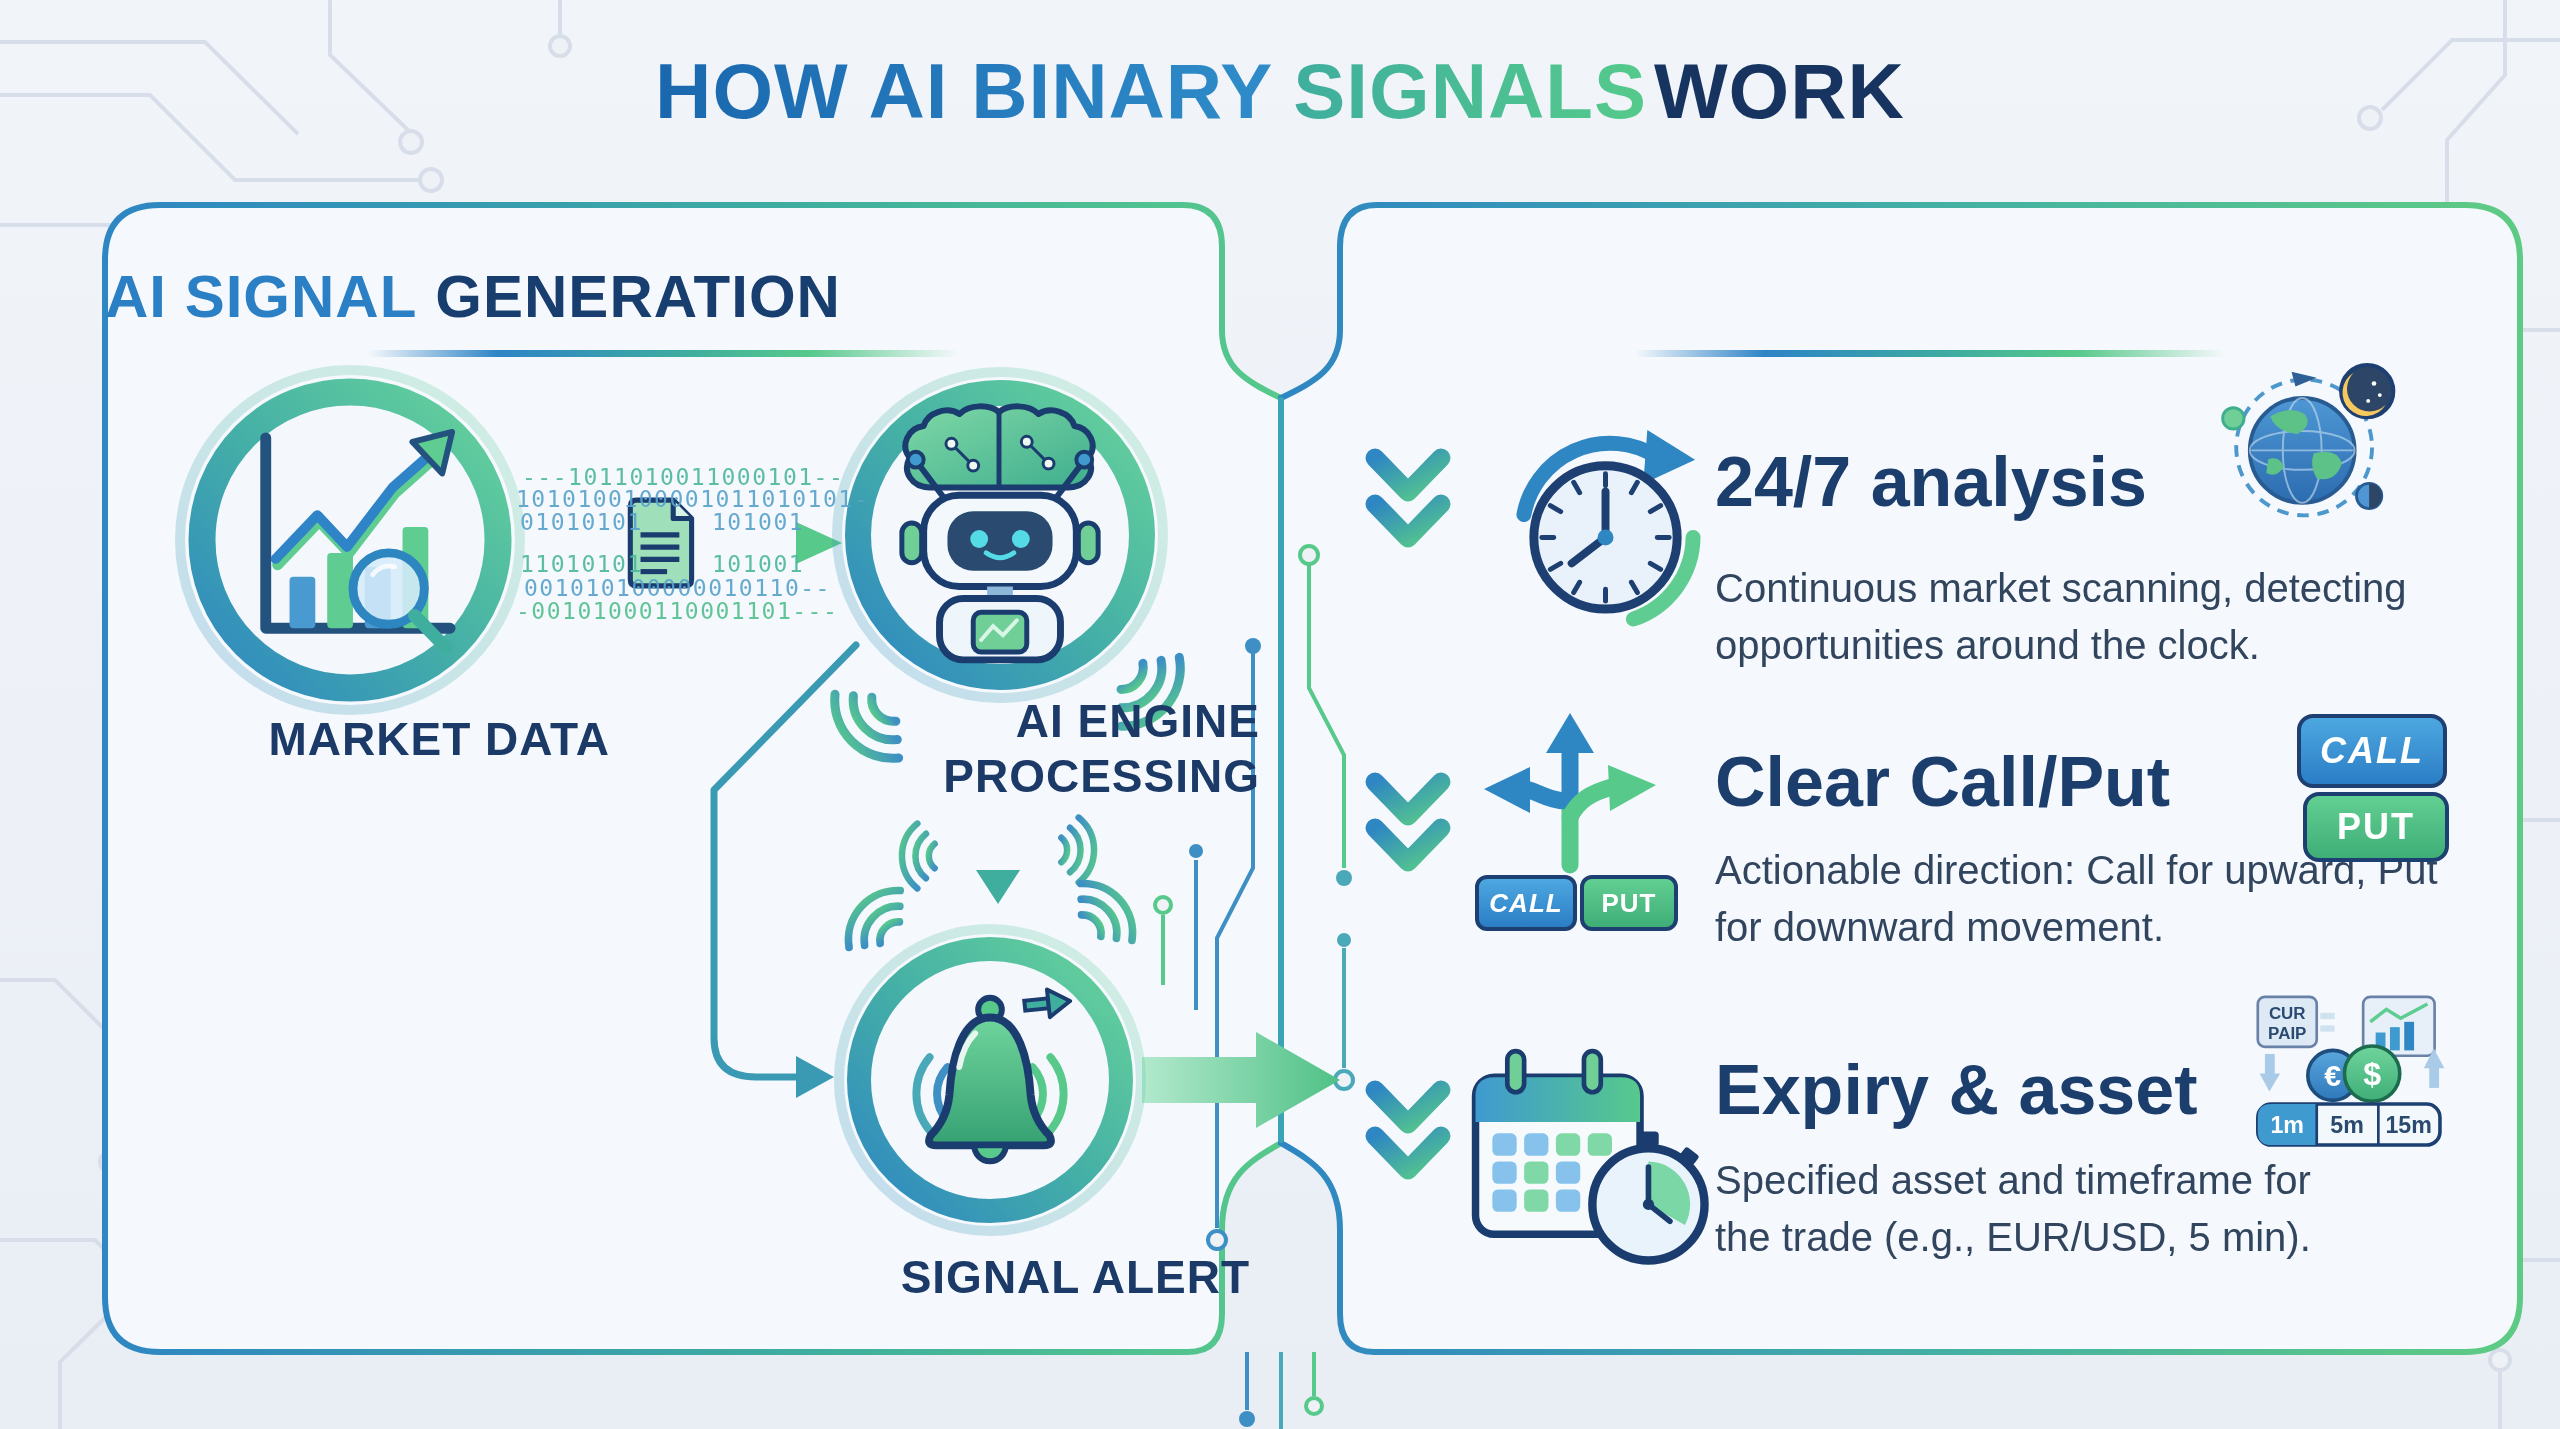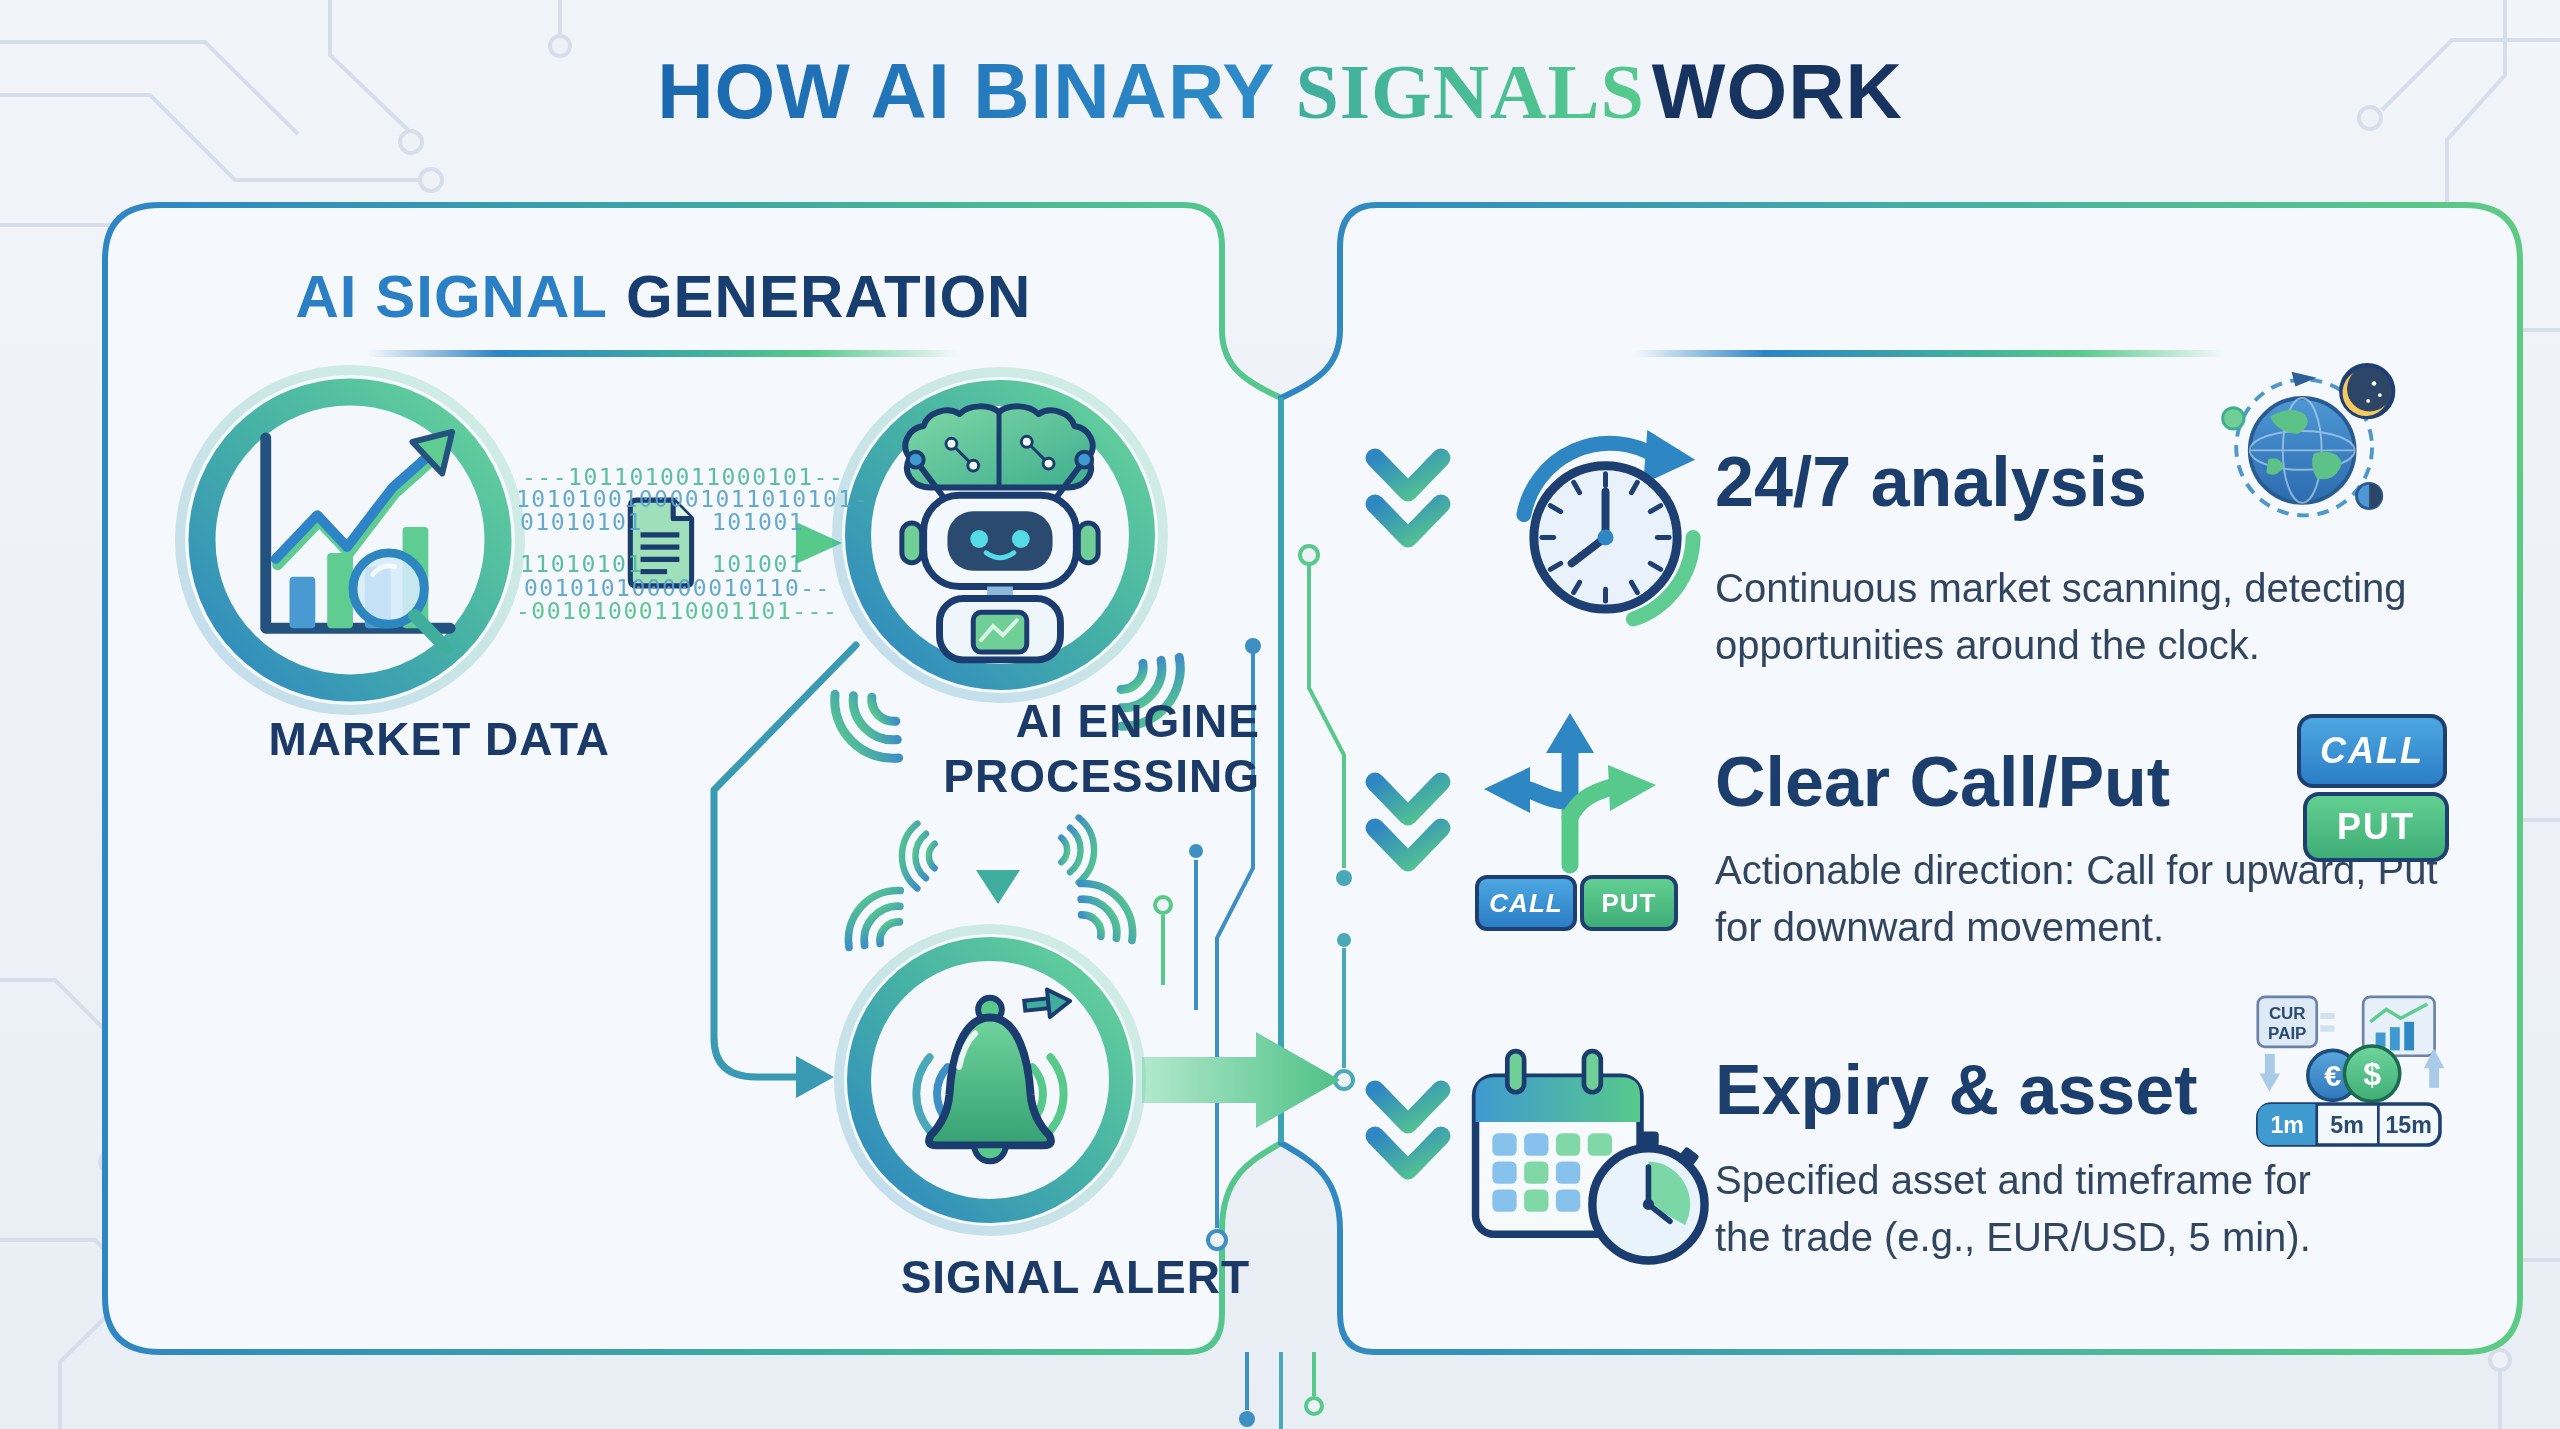--- a/index.html
+++ b/index.html
@@ -10,23 +10,23 @@
   }
   .abs{position:absolute;}
   svg{display:block;overflow:visible;}
   
   .main-title{
     position:absolute;left:0;right:0;top:46px;margin:0;text-align:center;
     font-size:78px;font-weight:700;letter-spacing:1px;white-space:nowrap;
   }
   .main-title .seg{display:inline-block;}
   .seg-blue{background:linear-gradient(90deg,#1a67ae,#2f8cc9);-webkit-background-clip:text;background-clip:text;color:transparent;-webkit-text-fill-color:transparent;margin-right:20px;}
-  .seg-green{background:linear-gradient(90deg,#3fae9e,#55ca8b);-webkit-background-clip:text;background-clip:text;color:transparent;-webkit-text-fill-color:transparent;margin-right:7px;font-family:Liberation Serif, serif;}
+  .seg-green{background:linear-gradient(90deg,#3fae9e,#55ca8b);-webkit-background-clip:text;background-clip:text;color:transparent;-webkit-text-fill-color:transparent;margin-right:7px;}
   .seg-navy{color:#16345f;}
-  .panel-title{position:absolute;top:262px;margin:0;text-align:center;font-size:60px;font-weight:700;letter-spacing:1px;white-space:nowrap;}
+  .panel-title{position:absolute;top:262px;margin:0;text-align:left;font-size:60px;font-weight:700;letter-spacing:1px;white-space:nowrap;}
   .panel-title .accent{color:#2b7fc4;margin-right:18px;}
   .panel-title .main{color:#183e70;}
   .underline{
     position:absolute;top:350px;height:7px;width:590px;border-radius:4px;
     background:linear-gradient(90deg,rgba(46,132,198,0) 0%,#2e84c6 22%,#3fae9e 55%,#57c98b 75%,rgba(87,201,139,0) 100%);
   }
   
   .node-label{position:absolute;text-align:right;color:#1b3a68;font-weight:700;font-size:46px;line-height:55px;letter-spacing:1px;}
   
   .bin{position:absolute;font-family:"DejaVu Sans Mono",monospace;font-size:23px;letter-spacing:1.5px;opacity:.92;white-space:pre;}

